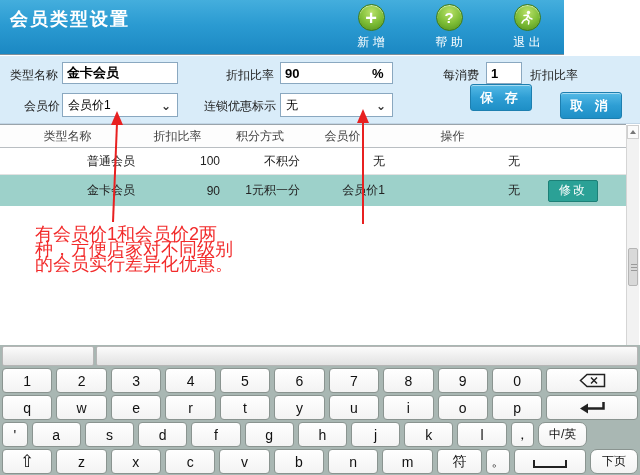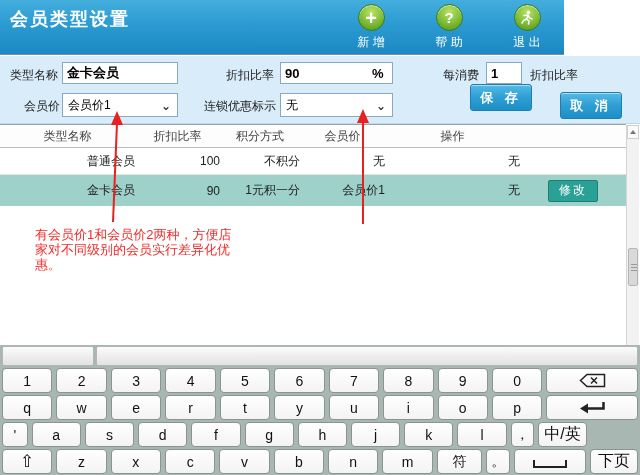--- a/index.html
+++ b/index.html
@@ -55,37 +55,37 @@
   .vs-up { position:absolute; left:0; top:0; width:12px; height:14px; background:#fbfbfb;
     border:1px solid #cfcfcf; display:flex; align-items:center; justify-content:center; cursor:pointer; }
   .vs-up-arrow { width:0; height:0; border-left:3px solid transparent; border-right:3px solid transparent;
     border-bottom:4px solid #777; }
   .vs-thumb { position:absolute; left:1px; top:123px; width:10px; height:38px; background:#d9d9d9;
     border:1px solid #b5b5b5; border-radius:2px; cursor:pointer; }
   .vs-grip { position:absolute; left:2px; top:15px; width:6px; height:1px; background:#9a9a9a;
     box-shadow:0 3px 0 #9a9a9a, 0 6px 0 #9a9a9a; }
 
   
-  .note { position:absolute; color:#f22b2b; font-size:13px; line-height:15px; }
+  .note { position:absolute; color:#f22b2b; font-size:18px; line-height:15px; }
   .note-left { left:35px; top:227px; width:205px; }
   .note-right { left:285px; top:228px; width:345px; }
   .arrows { position:absolute; left:0; top:0; width:640px; height:475px; pointer-events:none; }
 
   
   .keyboard { position:absolute; left:0; top:345px; width:640px; height:130px; background:#a9b7b3; }
   .ime-bar { position:absolute; top:1px; height:20px; background:linear-gradient(180deg,#fbfbfb,#e2e2e2);
     border:1px solid #b5b5b5; border-radius:2px; }
   .ime-left { left:2px; width:92px; }
   .ime-right { left:96px; width:542px; }
   .kb-rows { position:absolute; left:0; top:23px; width:640px; display:flex; flex-direction:column; gap:2px; padding:0 2px; }
   .kb-row { display:flex; gap:4px; height:25px; }
   .key { background:linear-gradient(180deg,#ffffff 0%, #f3f3f3 100%); border:1px solid #8a9490;
     border-radius:4px; display:flex; align-items:center; justify-content:center;
     font-size:14px; color:#111; cursor:pointer; box-shadow:inset 0 1px 0 #fff; overflow:hidden; }
-  .key.small { font-size:16px; }
+  .key.small { font-size:12px;border-radius:7px; }
   .shift-glyph { font-size:17px; line-height:1; font-family:"DejaVu Sans",sans-serif; }
   .space-glyph { display:block; width:34px; height:8px; border:2px solid #222; border-top:none; margin-top:4px; }
 </style>
 </head>
 <body>
 
 <div id="app">
 
   <div class="header">
     <div class="title">会员类型设置</div>

